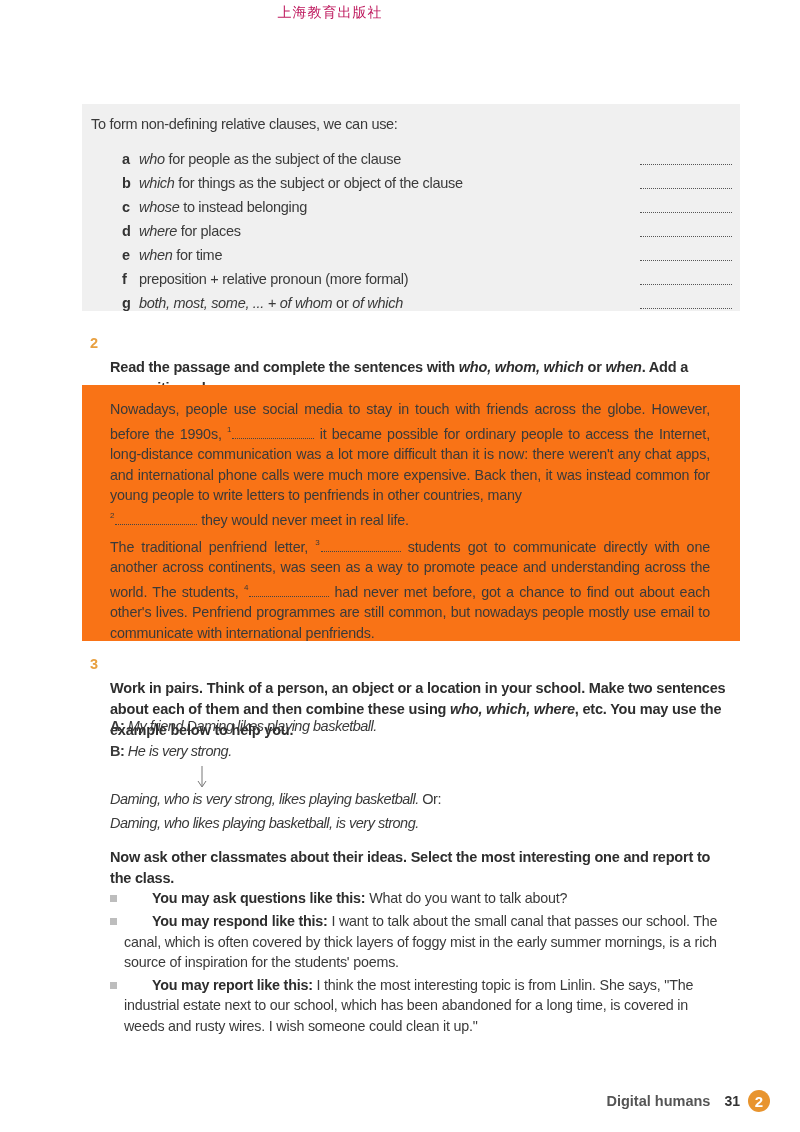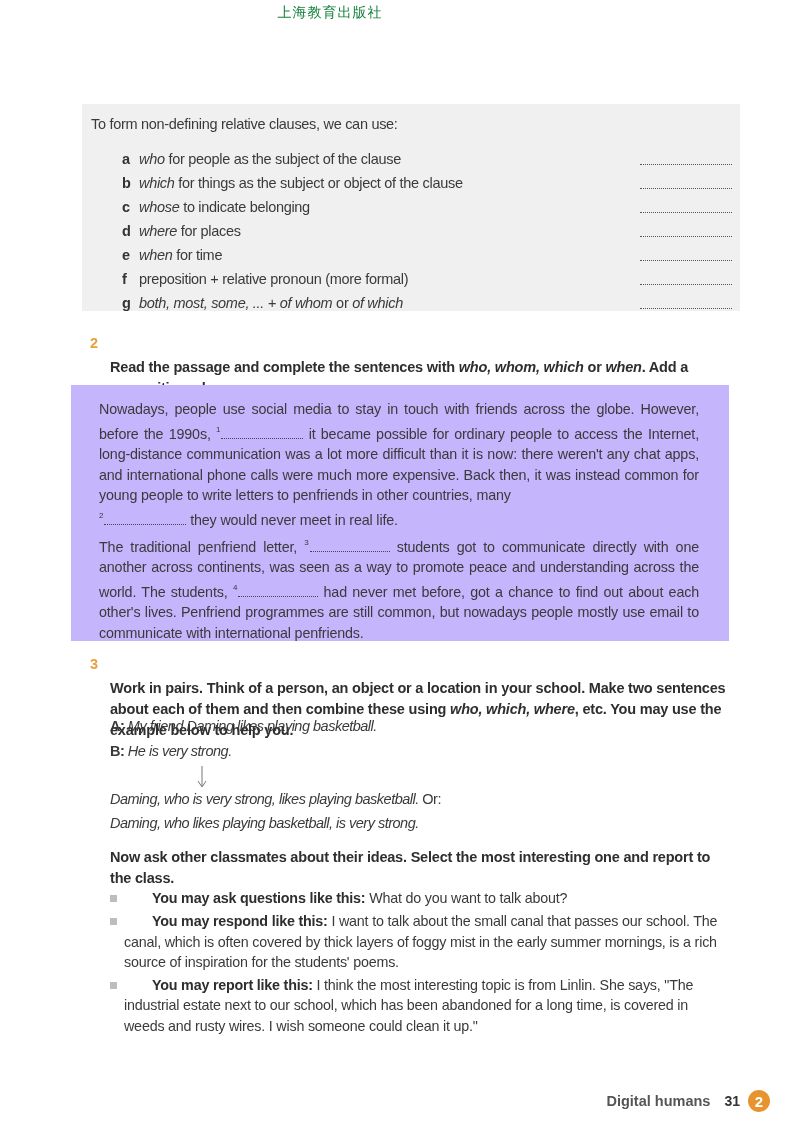--- a/index.html
+++ b/index.html
@@ -3,21 +3,21 @@
   <meta charset="utf-8">
   <style>
     html, body { margin: 0; padding: 0; }
     body {
       width: 800px; height: 1132px; background: #ffffff; position: relative;
       font-family: "Liberation Sans", "DejaVu Sans", sans-serif; color: #3a3a3a;
       overflow: hidden;
     }
     .publisher {
       position: absolute; top: 4px; left: 0; width: 660px; text-align: center;
-      font-family: "DejaVu Sans", sans-serif; font-size: 14px; color: #15803d; letter-spacing: 1px;
+      font-family: "DejaVu Sans", sans-serif; font-size: 14px; color: #be185d; letter-spacing: 1px;
     }
     .rule-box {
       position: absolute; left: 82px; top: 104px; width: 658px; height: 207px;
       background: #f0f0f0;
     }
     .rule-intro {
       position: absolute; left: 9px; top: 12px; font-size: 14.5px; color: #3a3a3a;
       letter-spacing: -0.3px;
     }
     .rule-list { position: absolute; left: 28px; top: 35px; width: 612px; margin: 12px; padding: 0; list-style: none; }
@@ -29,22 +29,22 @@
       border-bottom: 1px dotted #555;
     }
     .task {
       position: absolute; left: 90px; width: 640px; font-size: 14.5px; line-height: 21px;
       font-weight: bold; color: #2e2e2e; letter-spacing: -0.2px;
     }
     .task .num { position: absolute; left: 0; top: 0; color: #e8a040; font-weight: bold; }
     .task .txt { display: block; padding-left: 20px; margin-top: 24px; }
     .task i { font-weight: bold; }
     .passage-box {
-      position: absolute; left: 71px; top: 385px; width: 658px; height: 256px;
-      background: #c4b5fd;
+      position: absolute; left: 82px; top: 385px; width: 658px; height: 256px;
+      background: #f97316;
     }
     .passage {
       position: absolute; left: 28px; top: 14px; width: 600px; font-size: 14.3px; line-height: 20.6px;
       color: #3a3a3a; text-align: justify; letter-spacing: -0.15px;
     }
     .passage p { margin: 0 0 2px 0; }
     .blank { display: inline-block; width: 68px; border-bottom: 1px dotted #444; height: 11px; vertical-align: baseline; }
     .blank.wide { width: 80px; }
     .blank.first { width: 82px; }
     sup { font-size: 8px; vertical-align: 7px; margin-right: 1px; }
@@ -76,21 +76,21 @@
   <ul class="rule-list">
     <li class="rule-item">
       <span class="letter">a</span><span class="kw">who</span><span> for people as the subject of the clause</span>
       <span class="answer-line"></span>
     </li>
     <li class="rule-item">
       <span class="letter">b</span><span class="kw">which</span><span> for things as the subject or object of the clause</span>
       <span class="answer-line"></span>
     </li>
     <li class="rule-item">
-      <span class="letter">c</span><span class="kw">whose</span><span> to indicate belonging</span>
+      <span class="letter">c</span><span class="kw">whose</span><span> to instead belonging</span>
       <span class="answer-line"></span>
     </li>
     <li class="rule-item">
       <span class="letter">d</span><span class="kw">where</span><span> for places</span>
       <span class="answer-line"></span>
     </li>
     <li class="rule-item">
       <span class="letter">e</span><span class="kw">when</span><span> for time</span>
       <span class="answer-line"></span>
     </li>

